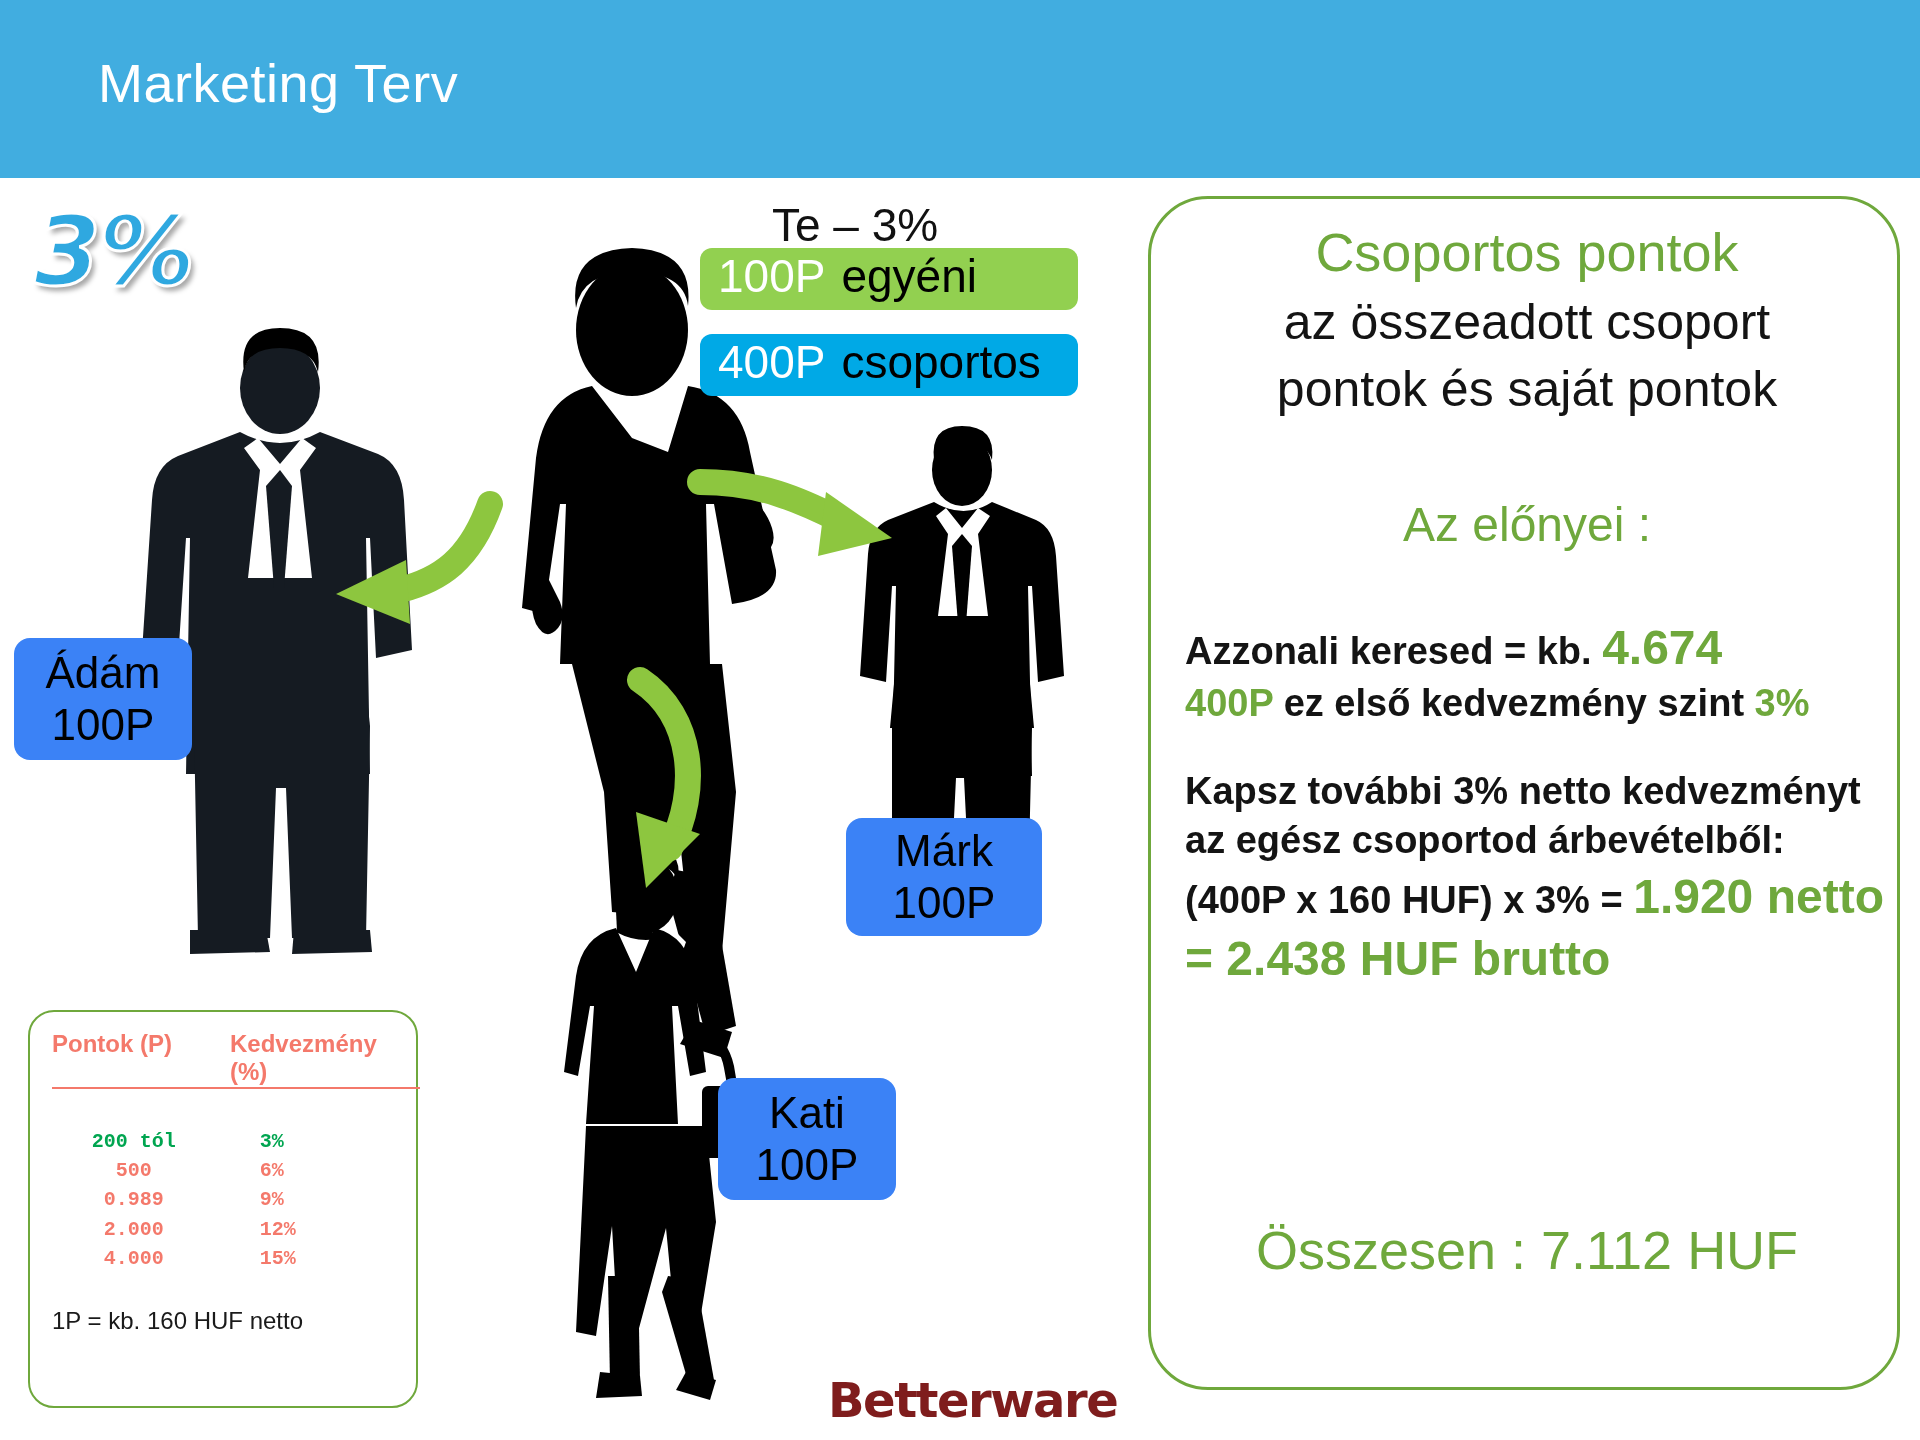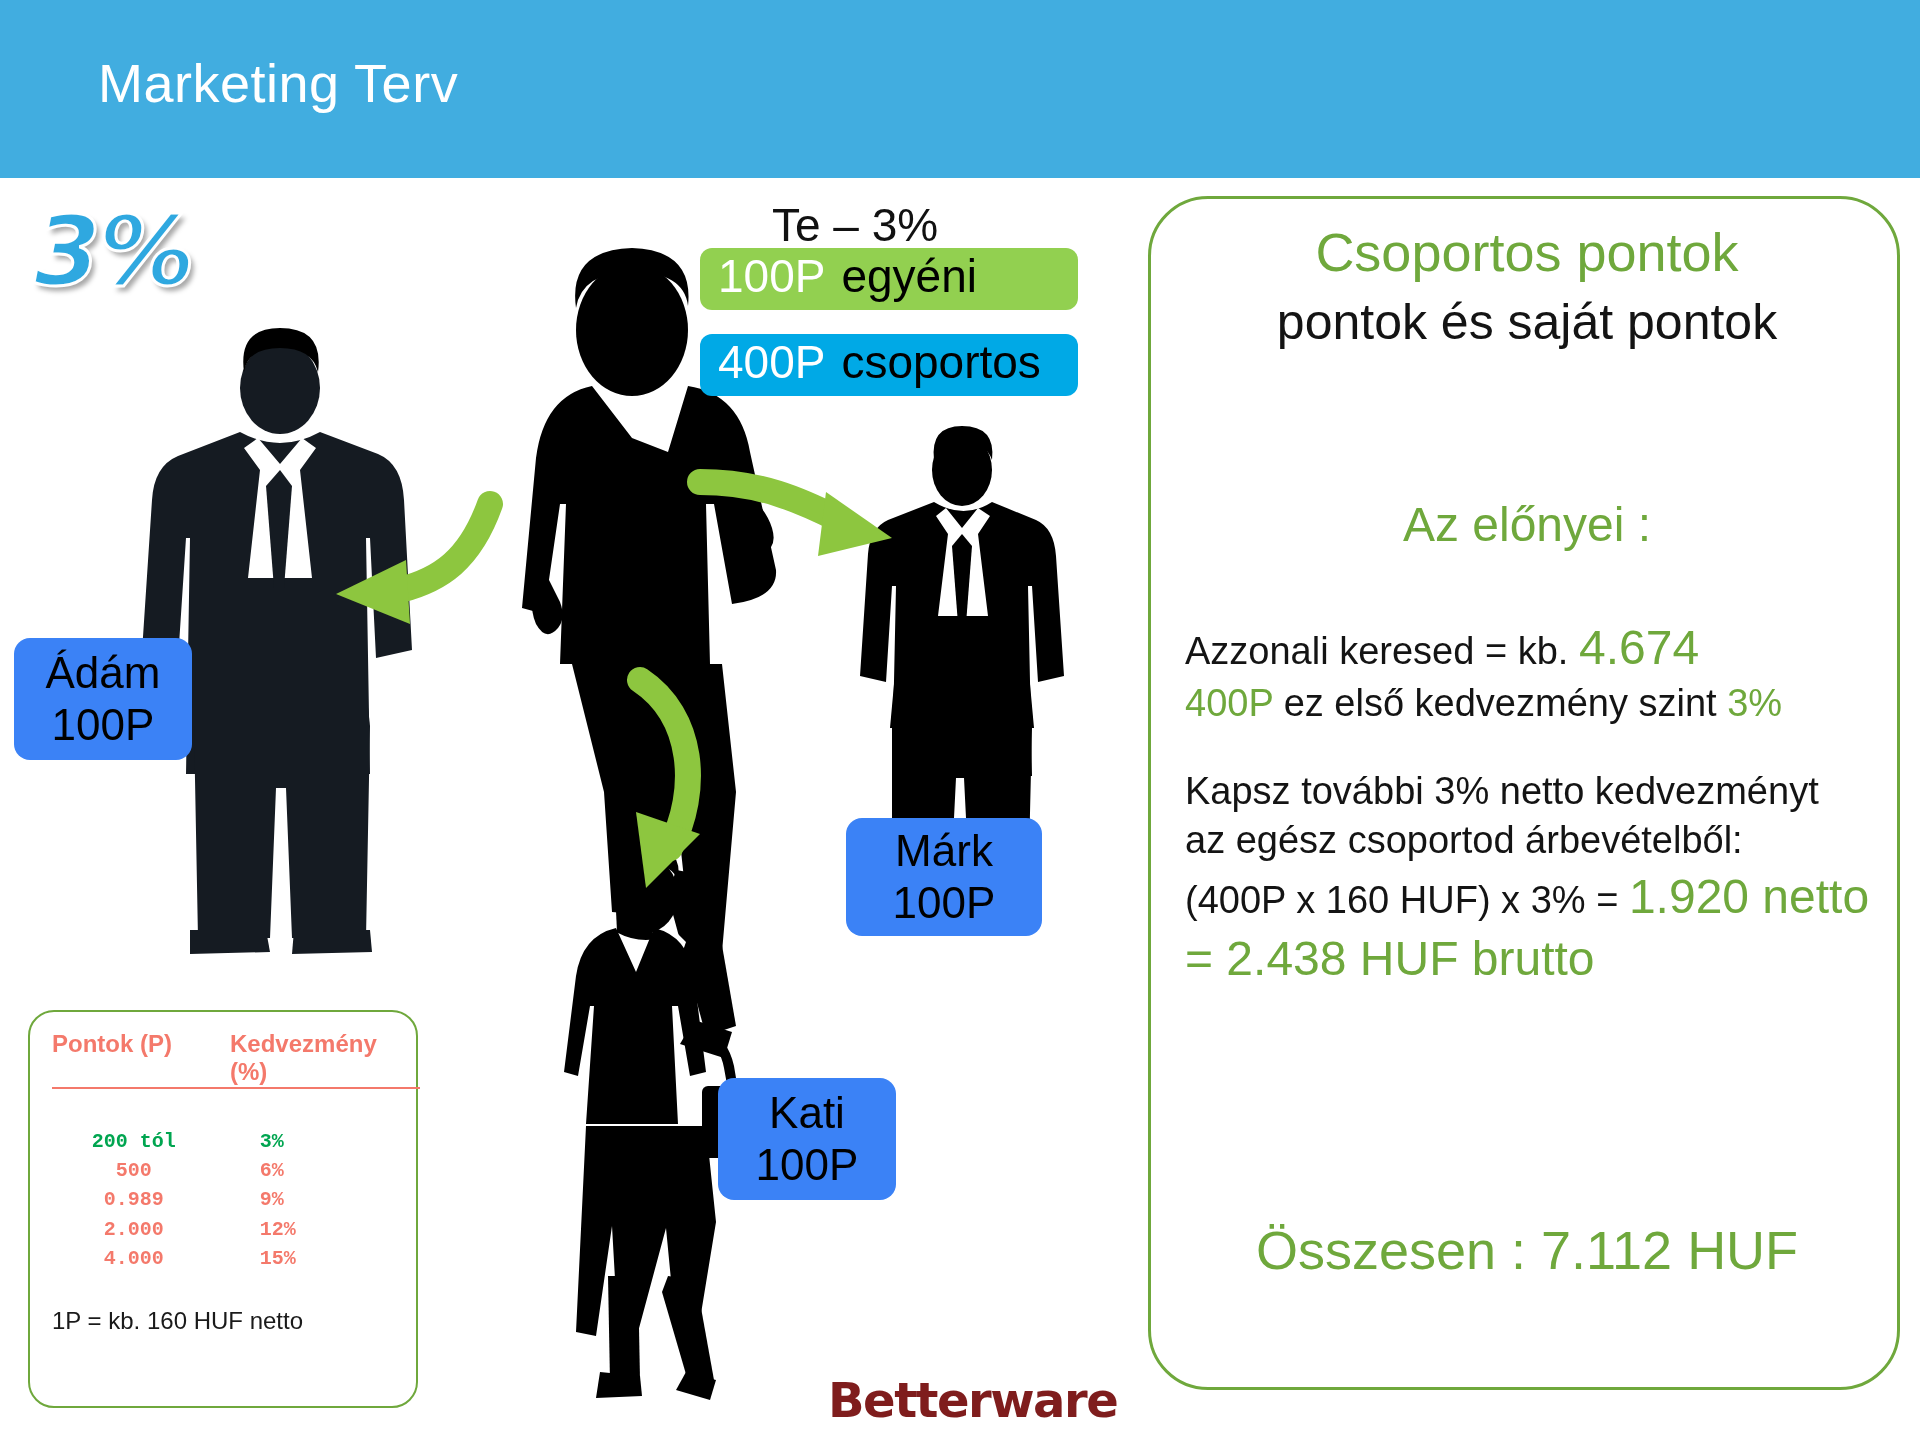--- a/index.html
+++ b/index.html
@@ -88,21 +88,21 @@
   .rc-sub{
     position:absolute;left:0;top:90px;width:752px;text-align:center;
     font-size:50px;color:#141414;line-height:1.33;
   }
   .rc-adv{
     position:absolute;left:0;top:298px;width:752px;text-align:center;
     font-size:48px;color:#6FA83C;
   }
   .rc-body{
     position:absolute;left:34px;top:418px;width:700px;
-    font-size:38px;color:#141414;line-height:1.3;
+    font-size:38px;color:#141414;line-height:1.3;font-weight:bold;
   }
   .rc-body .big{font-size:48px;color:#6FA83C;}
   .rc-body .g{color:#6FA83C;}
   .rc-body .gap{height:38px;}
   .rc-total{
     position:absolute;left:0;top:1020px;width:752px;text-align:center;
     font-size:54px;color:#6FA83C;
   }
 
   
@@ -247,20 +247,21 @@
         <div class="c1">4.000</div>
         <div class="c2">15%</div>
       </div>
     </div>
     <div class="pc-foot">1P = kb. 160 HUF netto</div>
   </div>
 
   <div class="right-card">
     <div class="rc-title">Csoportos pontok</div>
     <div class="rc-sub">
+      <div>az összeadott csoport</div>
       <div>pontok és saját pontok</div>
     </div>
     <div class="rc-adv">Az előnyei :</div>
 
     <div class="rc-body">
       <div>
         <span>Azzonali keresed = kb.</span>
         <span class="big">4.674</span>
       </div>
       <div>

